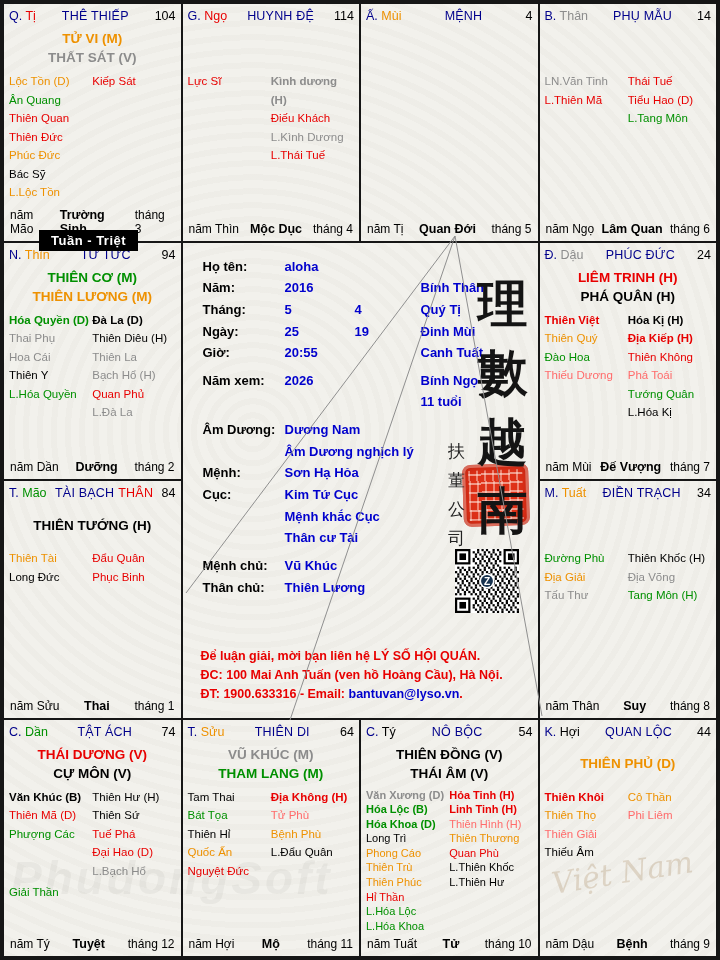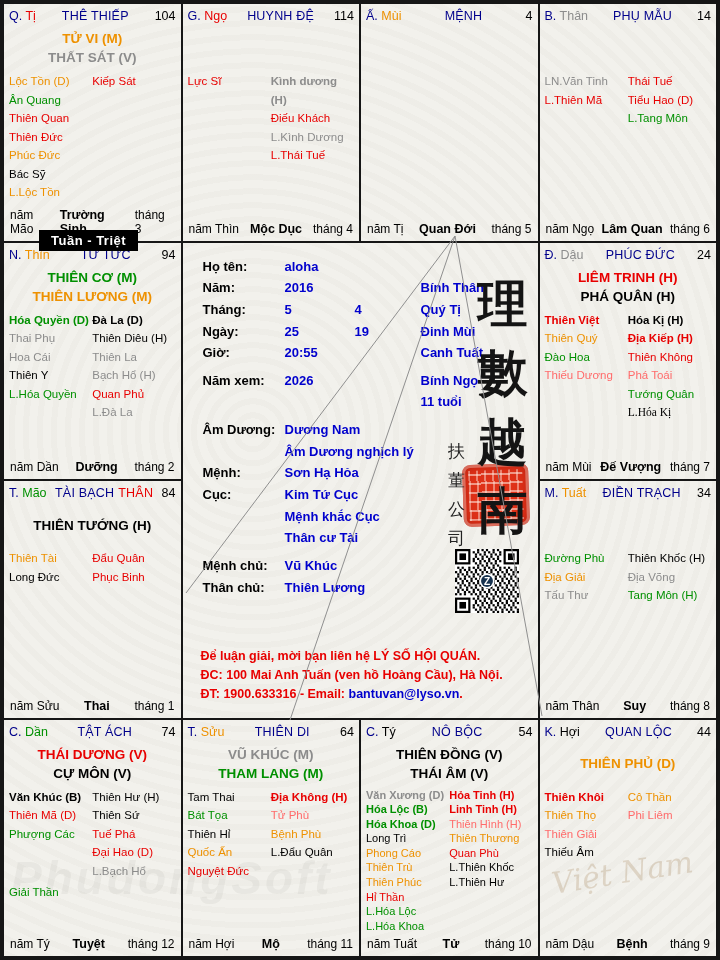--- a/index.html
+++ b/index.html
@@ -262,21 +262,21 @@
           <div style="color: rgb(238, 145, 0);">Thiên Quý</div>
           <div style="color: rgb(0, 144, 0);">Đào Hoa</div>
           <div style="color: rgb(255, 107, 107);">Thiếu Dương</div>
         </div>
       <div class="col right">
           <div style="color: rgb(0, 0, 0); font-weight: bold;">Hóa Kị (H)</div>
           <div style="color: rgb(232, 0, 0); font-weight: bold;">Địa Kiếp (H)</div>
           <div style="color: rgb(232, 0, 0); font-weight: normal;">Thiên Không</div>
           <div style="color: rgb(255, 107, 107);">Phá Toái</div>
           <div style="color: rgb(0, 144, 0);">Tướng Quân</div>
-          <div style="color: rgb(0, 0, 0); font-family: Liberation Serif, serif;">L.Hóa Kị</div>
+          <div style="color: rgb(0, 0, 0);">L.Hóa Kị</div>
         </div>
     </div>
     <div class="cfoot">
       <span class="nam">năm Mùi</span>
       <span class="stage">Đế Vượng</span>
       <span class="thang">tháng 7</span>
     </div>
   </div>
     <div class="cell c4">
     <div class="hdr">

